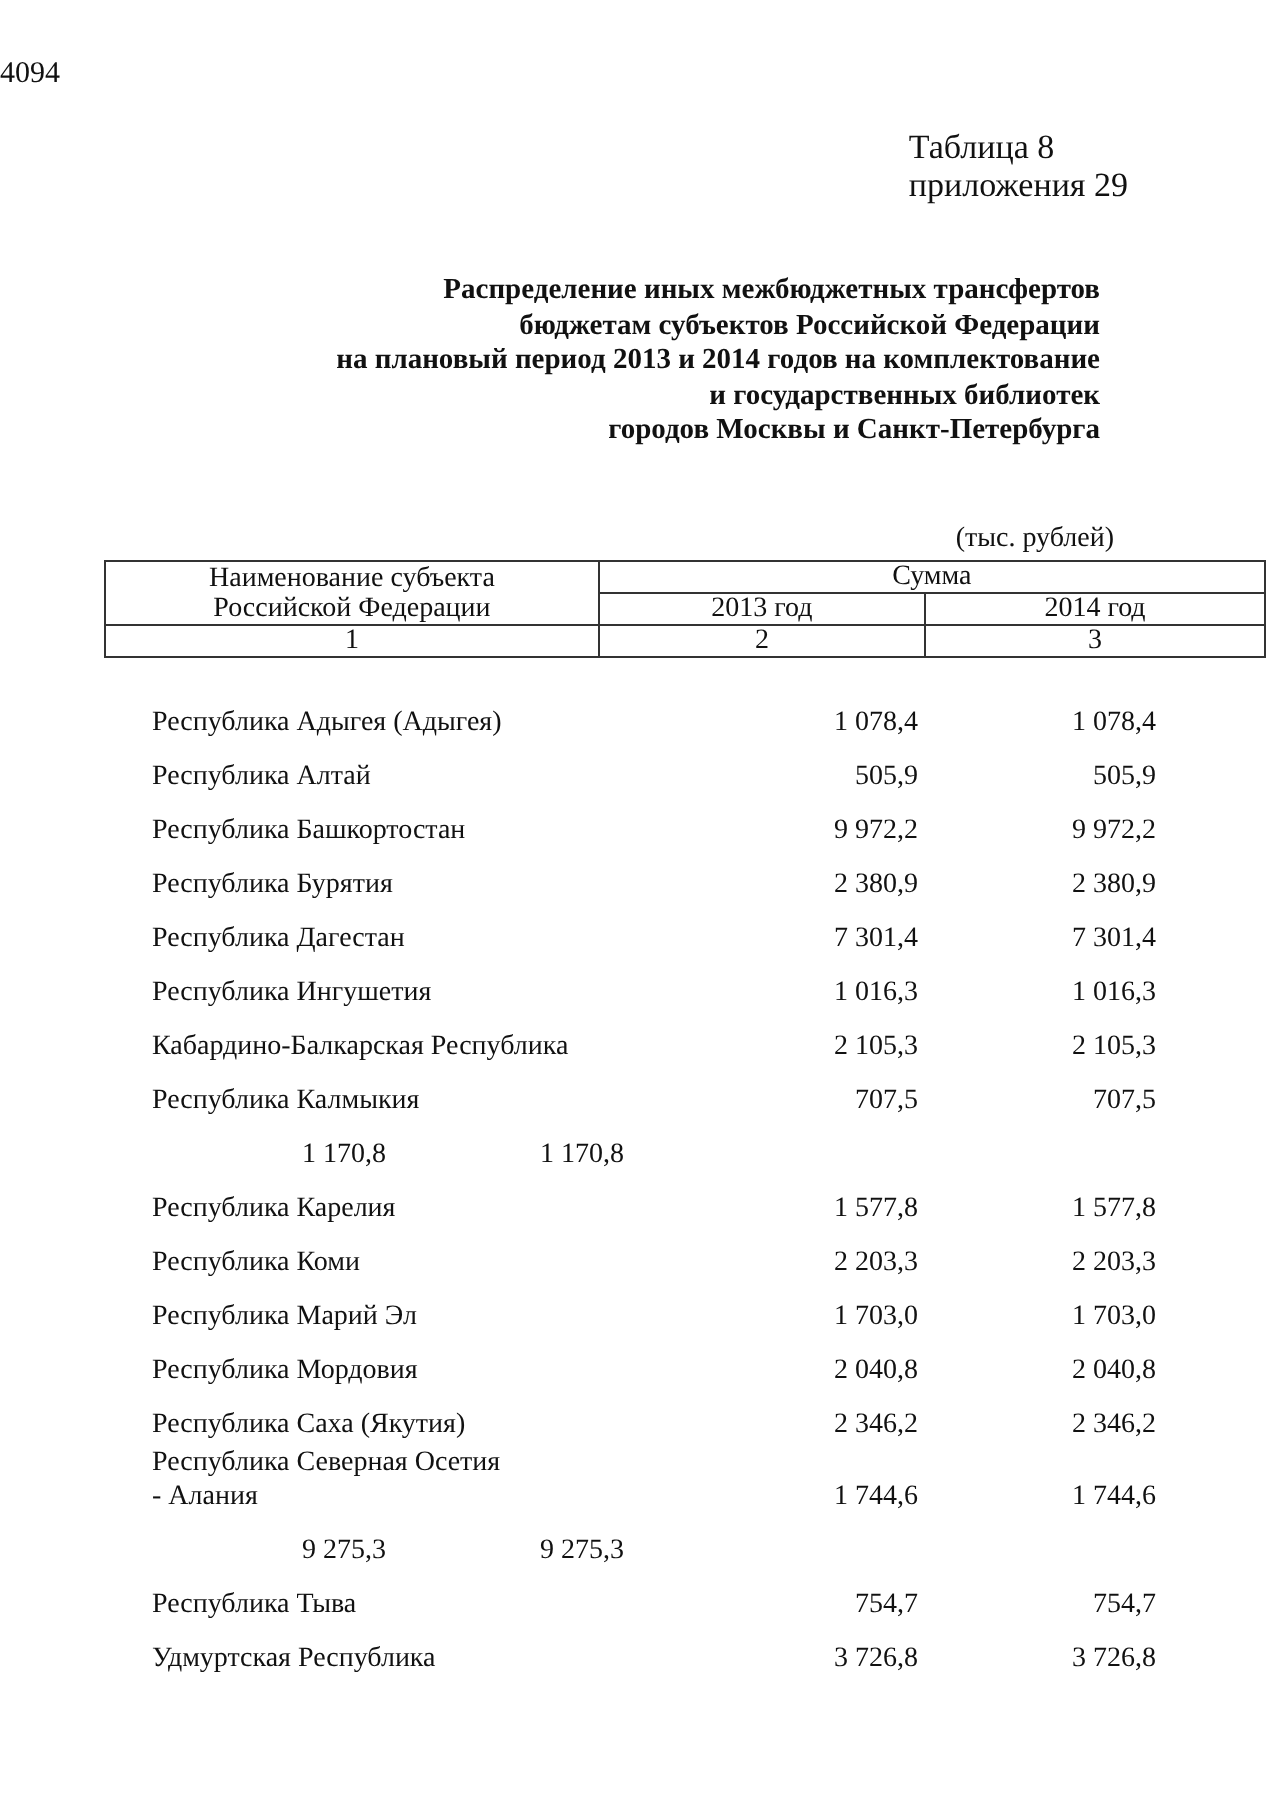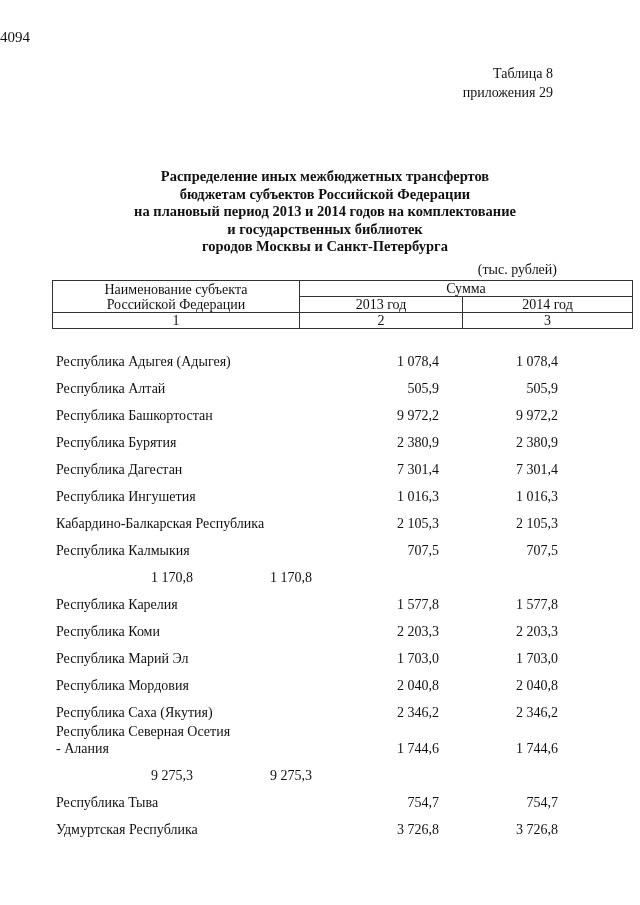--- a/index.html
+++ b/index.html
@@ -6,44 +6,44 @@
     body {
       width: 640px; height: 905px; position: relative; overflow: hidden;
       font-family: "Liberation Serif", "DejaVu Serif", serif;
       color: #111111;
     }
     .page-number {
       position: absolute; top: 29px; left: 0; width: 640px;
       text-align: left; font-size: 15px;
     }
     .table-label {
-      position: absolute; top: 64px; right: 87px;
-      text-align: right; font-size: 14px; line-height: 19px;
+      position: absolute; top: 64px; right: 76px;
+      text-align: left; font-size: 17px; line-height: 19px;
     }
     .title {
       position: absolute; top: 137px; left: 100px; width: 450px;
-      text-align: center; font-weight: bold; font-size: 14.5px; line-height: 17.5px; margin-top: 31px;
+      text-align: right; font-weight: bold; font-size: 14.5px; line-height: 17.5px;
     }
     .units {
       position: absolute; top: 262px; right: 83px; font-size: 14px;
     }
     table.hdr {
       position: absolute; top: 280px; left: 52px; width: 581px;
       border-collapse: collapse; font-size: 14px;
     }
     table.hdr td {
       border: 1px solid #333333; text-align: center; padding: 0; line-height: 15px;
     }
     .body-rows {
       position: absolute; top: 346px; left: 56px; width: 502px;
       font-size: 14px;
     }
     .row { display: flex; align-items: flex-end; height: 27px; }
     .row.tall { height: 36px; align-items: flex-end; }
-    .row .name { flex: 0 0 246px; line-height: 17px; padding-bottom: 3px; }
+    .row .name { flex: 0 0 246px; line-height: 17px; padding-bottom: 3px; margin-left: 20px; }
     .row .v1 { flex: 0 0 137px; text-align: right; padding-bottom: 3px; }
     .row .v2 { flex: 0 0 119px; text-align: right; padding-bottom: 3px; }
   </style>
 </head>
 <body>
 
 <div class="page-number">4094</div>
 
 <div class="table-label">
   <div>Таблица 8</div>

